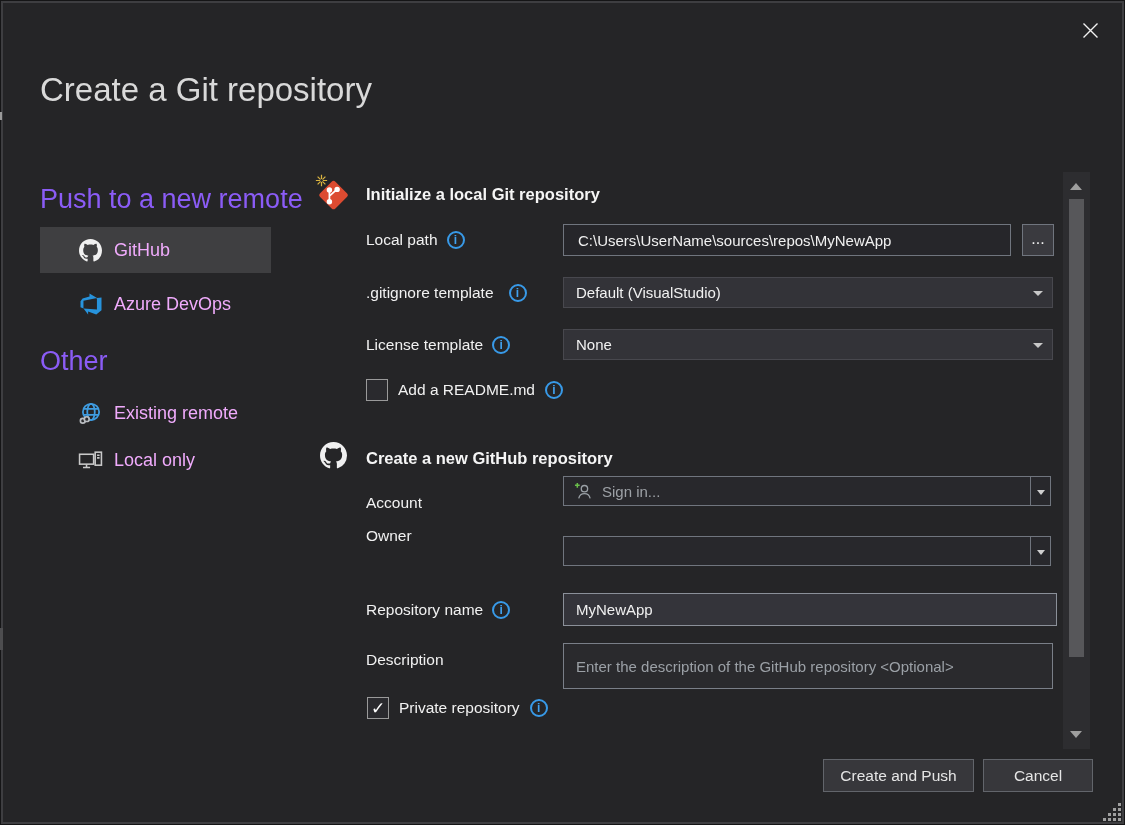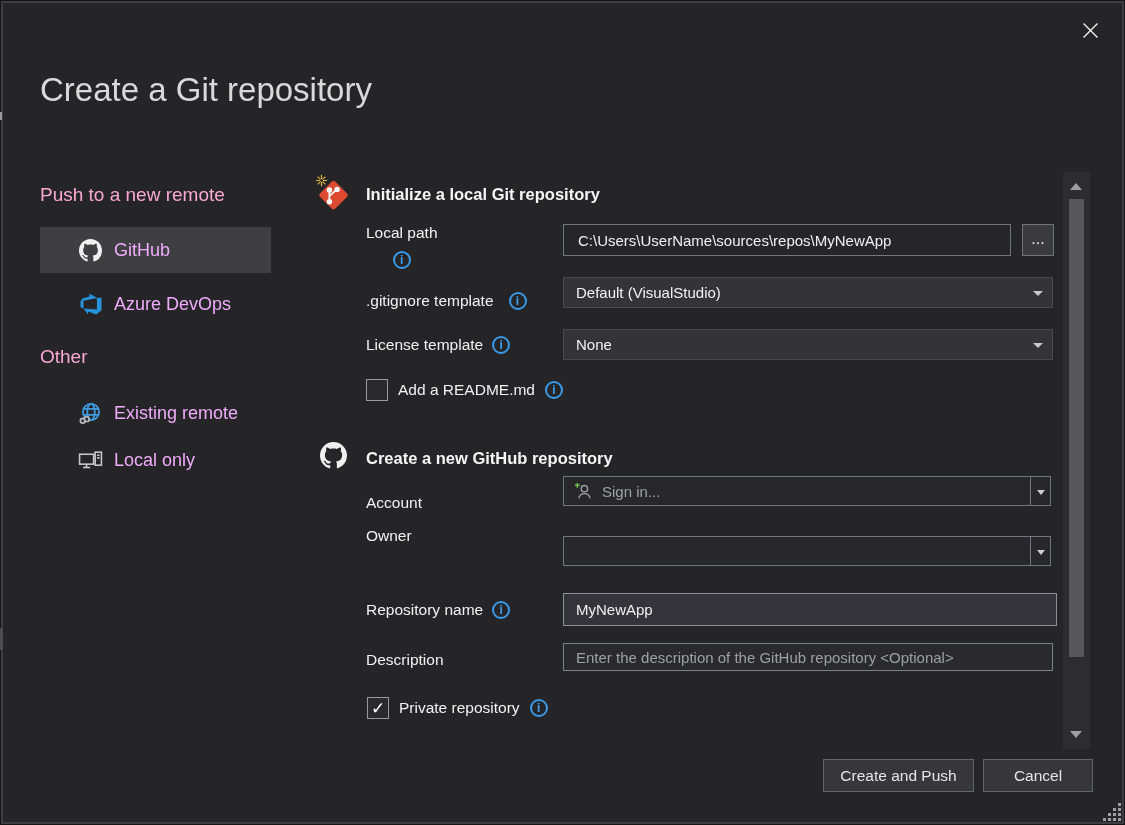--- a/index.html
+++ b/index.html
@@ -3,41 +3,41 @@
 <meta charset="utf-8">
 <style>
 * { margin:0; padding:0; box-sizing:border-box; }
 html,body { width:1125px; height:825px; background:#0f0f10; font-family:"Liberation Sans",sans-serif; overflow:hidden; }
 .stage { position:relative; width:1125px; height:825px; background:#151516; }
 .dialog { position:absolute; left:1px; top:1px; right:1px; bottom:1px; background:#252527; border:2px solid #3e3e41; }
 .edge-mark1 { position:absolute; left:0; top:112px; width:2px; height:8px; background:#9a9a9a; z-index:5; }
 .edge-mark2 { position:absolute; left:0; top:628px; width:3px; height:22px; background:#4d4d4f; z-index:5; }
 .close { position:absolute; left:1072px; top:12px; width:30px; height:30px; display:flex; align-items:center; justify-content:center; cursor:pointer; }
 .title { position:absolute; left:37px; top:68px; font-size:33px; font-weight:300; color:#d9d9d9; }
-.side-heading { position:absolute; left:37px; color:#f9a8d4; font-size:19px; }
+.side-heading { position:absolute; left:37px; color:#8b5cf6; font-size:27px; }
 #h-push { top:181px; }
 #h-other { top:343px;text-align:right; }
 .side-item { position:absolute; left:37px; width:231px; height:46px; display:flex; align-items:center; }
 .side-item.selected { background:#3f3f41; }
 .side-item .ic { margin-left:38px; width:25px; display:flex; justify-content:center; align-items:center; }
 .side-item .lbl { margin-left:11px; font-size:18px; color:#f0abfc; }
 #item-github { top:224px; }
 #item-azure { top:278px; }
 #item-existing { top:388px; height:44px; }
 #item-local { top:435px; height:44px; }
 .sec-h { position:absolute; left:363px; font-size:16.5px; font-weight:bold; color:#f5f5f5; }
 #sec1-h { top:182px; }
 #sec2-h { top:446px; }
 .sec-icon1 { position:absolute; left:311px; top:169px; width:40px; height:44px; }
 .sec-icon1 svg.spark { position:absolute; left:1px; top:2px; }
 .sec-icon1 svg.diamond { position:absolute; left:0; top:3px; }
 .sec-icon2 { position:absolute; left:317px; top:439px; }
 .flabel { position:absolute; left:363px; display:flex; align-items:center; gap:9px; color:#f1f1f1; font-size:15.5px; }
-#lbl-localpath { top:221px; height:32px;flex-direction:column; }
-#lbl-gitignore { top:282px; height:31px;gap:15px; }
+#lbl-localpath { top:221px; height:32px; }
+#lbl-gitignore { top:274px; height:31px;gap:15px; }
 #lbl-license { top:326px; height:31px;text-align:right; }
 #lbl-account { top:485px; height:30px; }
 #lbl-owner { top:518px; height:30px; }
 #lbl-reponame { top:590px; height:33px; }
 #lbl-description { top:640px; height:34px; }
 .info { width:18px; height:18px; border:2px solid #389ae8; border-radius:50%; color:#41a1ee; display:flex; align-items:center; justify-content:center; font-size:12px; font-weight:bold; flex:none; line-height:1; }
 input.tinput { position:absolute; background:#26262a; border:1px solid #70757e; color:#f0f0f0; font-size:15px; font-family:inherit; padding:0 12px; outline:none; }
 input.tinput::placeholder { color:#9ba0a6; opacity:1; }
 #local-path { left:560px; top:221px; width:448px; height:32px; padding-left:14px; }
 #browse { position:absolute; left:1019px; top:221px; width:32px; height:32px; background:#3a3a3f; border:1px solid #70757e; color:#f0f0f0; font-size:16px; text-align:center; line-height:27px; }
@@ -49,21 +49,21 @@
 #readme-row { left:363px; top:376px; }
 #private-row { left:364px; top:694px; }
 .cb { width:22px; height:22px; border:1px solid #9a9a9a; background:#2a2a2e; display:flex; align-items:center; justify-content:center; color:#fff; font-size:17px; flex:none; }
 .combo { position:absolute; left:560px; width:488px; height:30px; background:#28282c; border:1px solid #70757e; display:flex; align-items:center; padding-left:10px; }
 #account-combo { top:473px; }
 #owner-combo { top:533px; }
 .combo .split { position:absolute; right:19px; top:0; bottom:0; width:1px; background:#70757e; }
 .combo .carrow { position:absolute; right:5px; top:13px; width:0; height:0; border-left:4px solid transparent; border-right:4px solid transparent; border-top:5px solid #cfcfcf; }
 .combo .signin-text { margin-left:9px; color:#9da1a6; font-size:15px; }
 #repo-name { left:560px; top:590px; width:494px; height:33px; background:#34343a; border:1px solid #8b9099; }
-#description { left:560px; top:640px; width:490px; height:28px; background:#2a2a2d; border:1px solid #7a7f88; }
+#description { left:560px; top:640px; width:490px; height:46px; background:#2a2a2d; border:1px solid #7a7f88; }
 #scrollbar { position:absolute; left:1060px; top:169px; width:27px; height:577px; background:#2d2d30; }
 .sb-up { position:absolute; top:11px; left:7px; width:0; height:0; border-left:6px solid transparent; border-right:6px solid transparent; border-bottom:7px solid #9e9e9e; }
 .sb-thumb { position:absolute; left:6px; top:27px; width:15px; height:458px; background:#57575a; }
 .sb-down { position:absolute; bottom:11px; left:7px; width:0; height:0; border-left:6px solid transparent; border-right:6px solid transparent; border-top:7px solid #9e9e9e; }
 .btn { position:absolute; top:756px; height:33px; background:#37373b; border:1px solid #62656b; color:#e5e5e5; font-size:15.5px; display:flex; align-items:center; justify-content:center; font-family:inherit; }
 #btn-create { left:820px; width:151px; }
 #btn-cancel { left:980px; width:110px; }
 .grip { position:absolute; left:1100px; top:799px; width:22px; height:20px; }
 .gripdot { position:absolute; left:0px; top:16px; width:3px; height:3px; background:#9f9f9f; box-shadow:5px 0 #9f9f9f,10px 0 #9f9f9f,15px 0 #9f9f9f,5px -5px #9f9f9f,10px -5px #9f9f9f,15px -5px #9f9f9f,10px -10px #9f9f9f,15px -10px #9f9f9f,15px -15px #9f9f9f; }
 </style>

